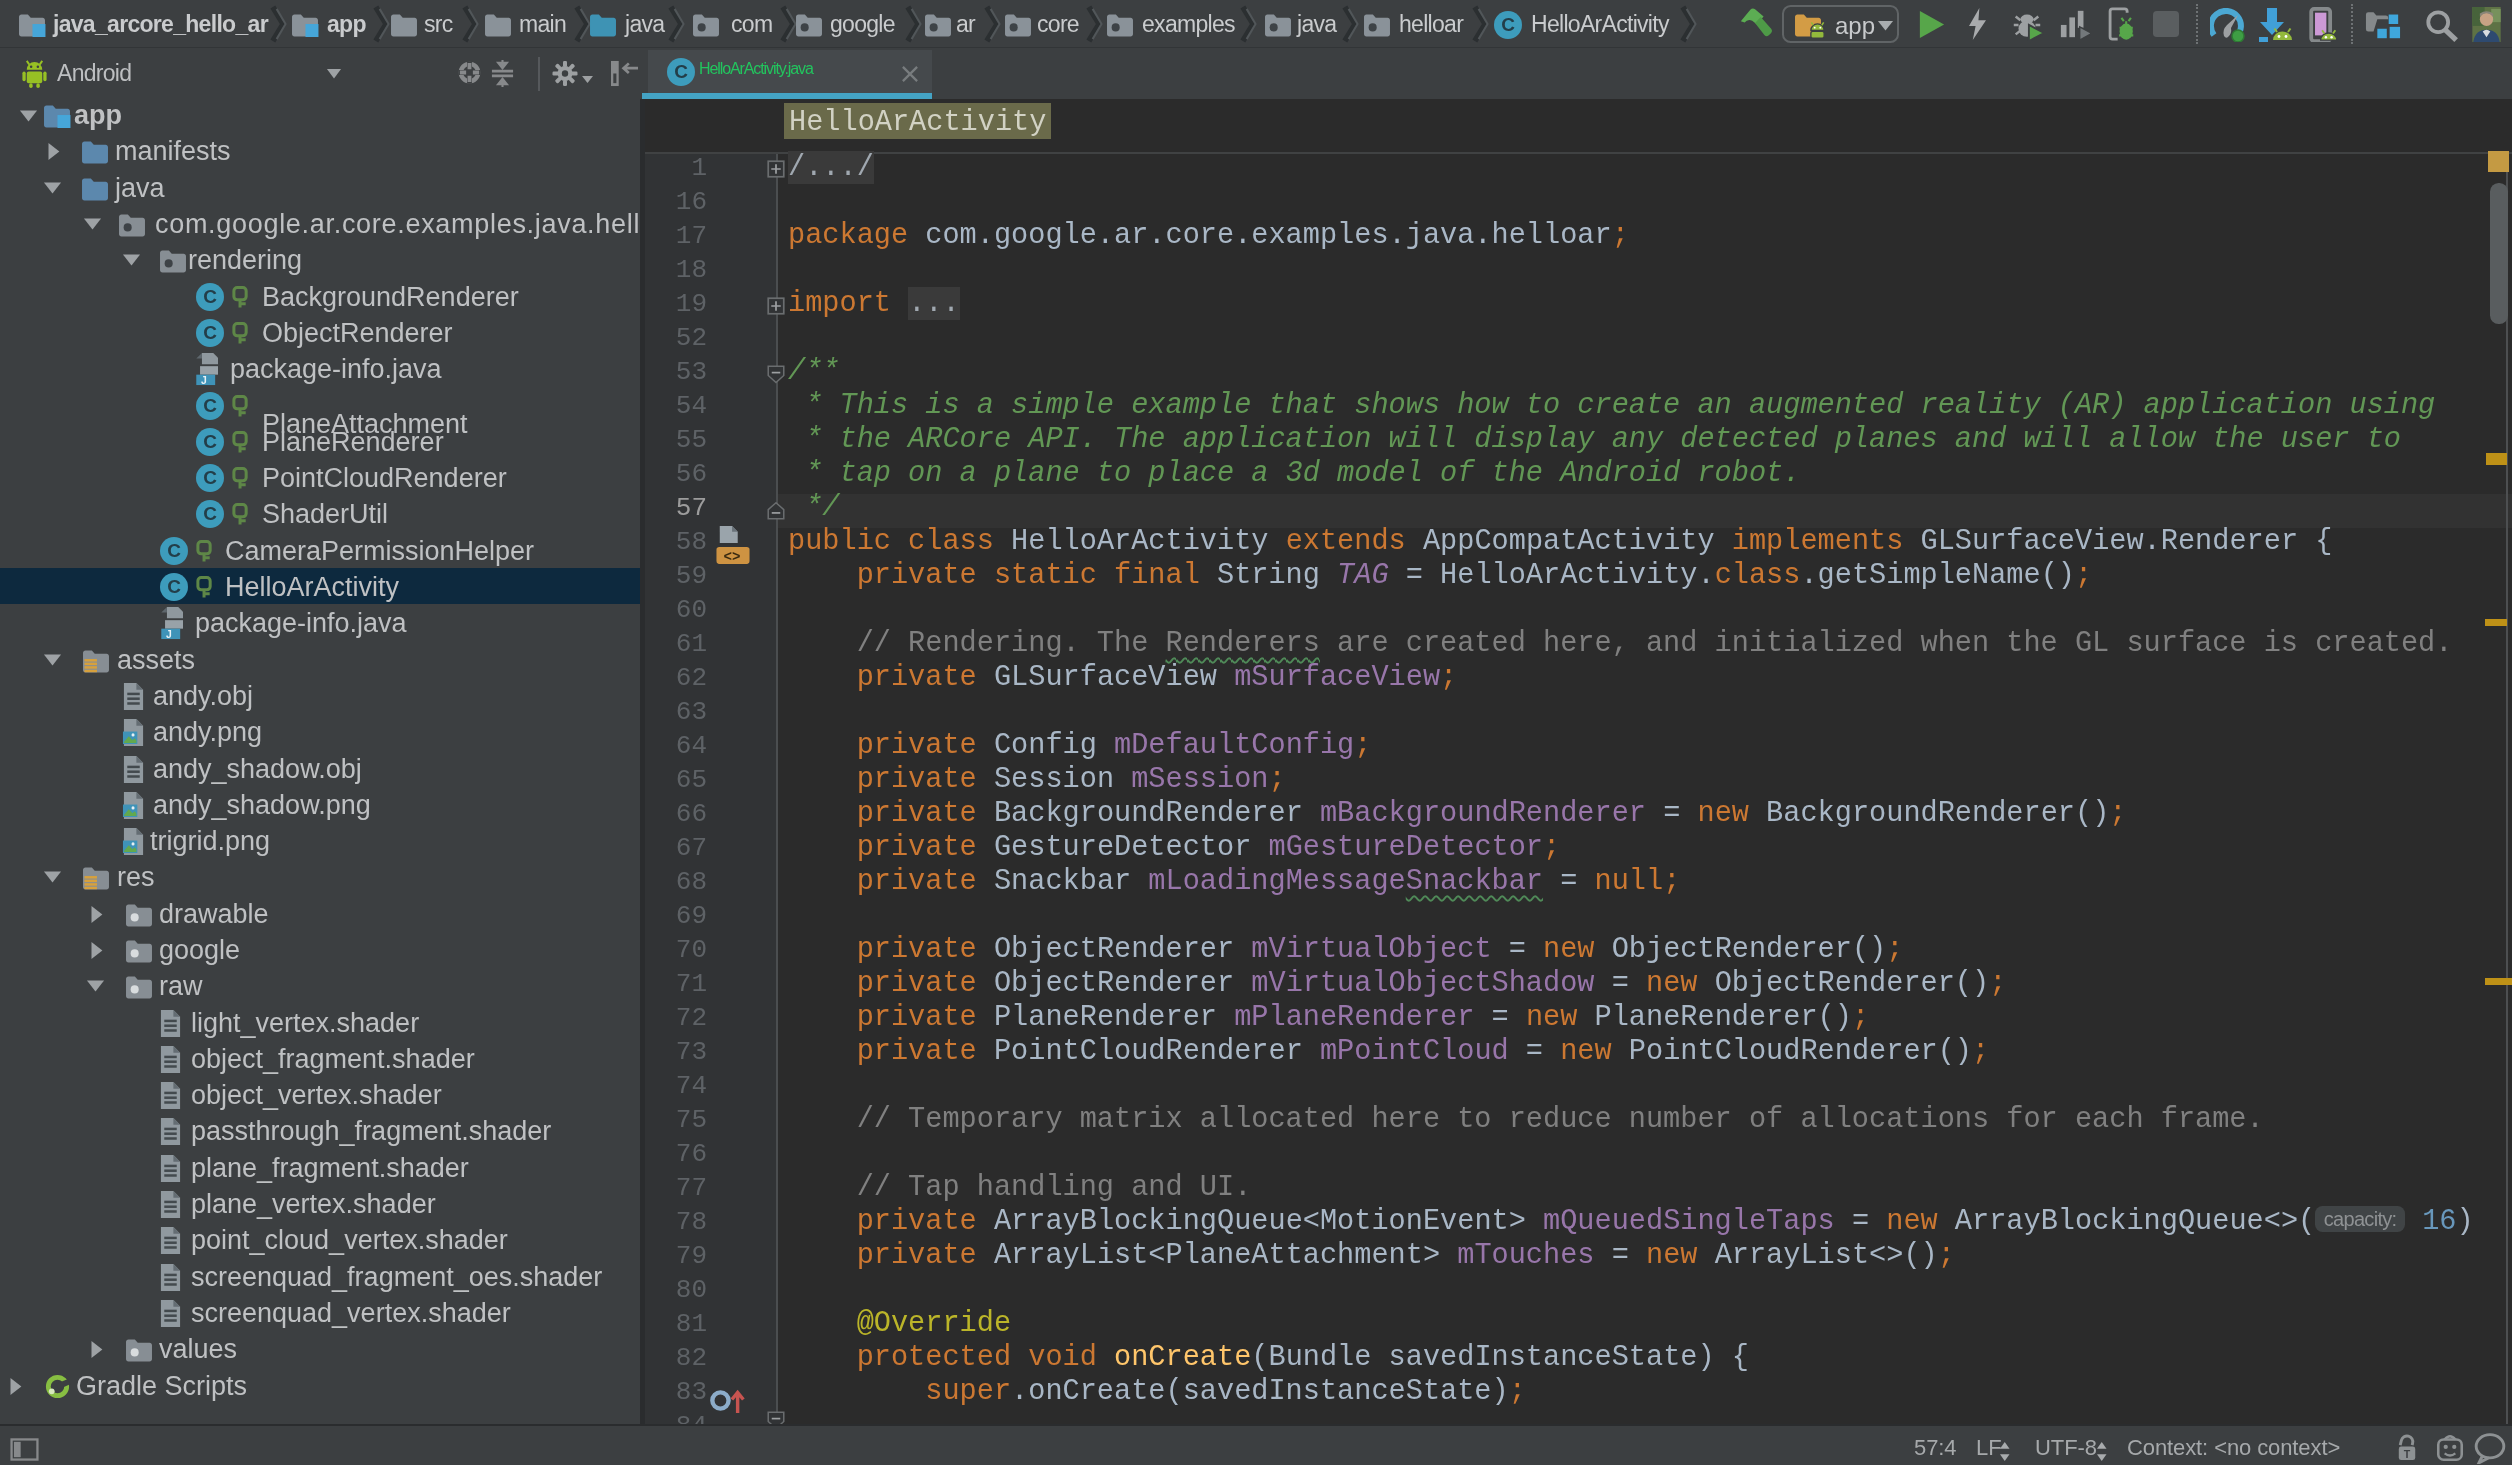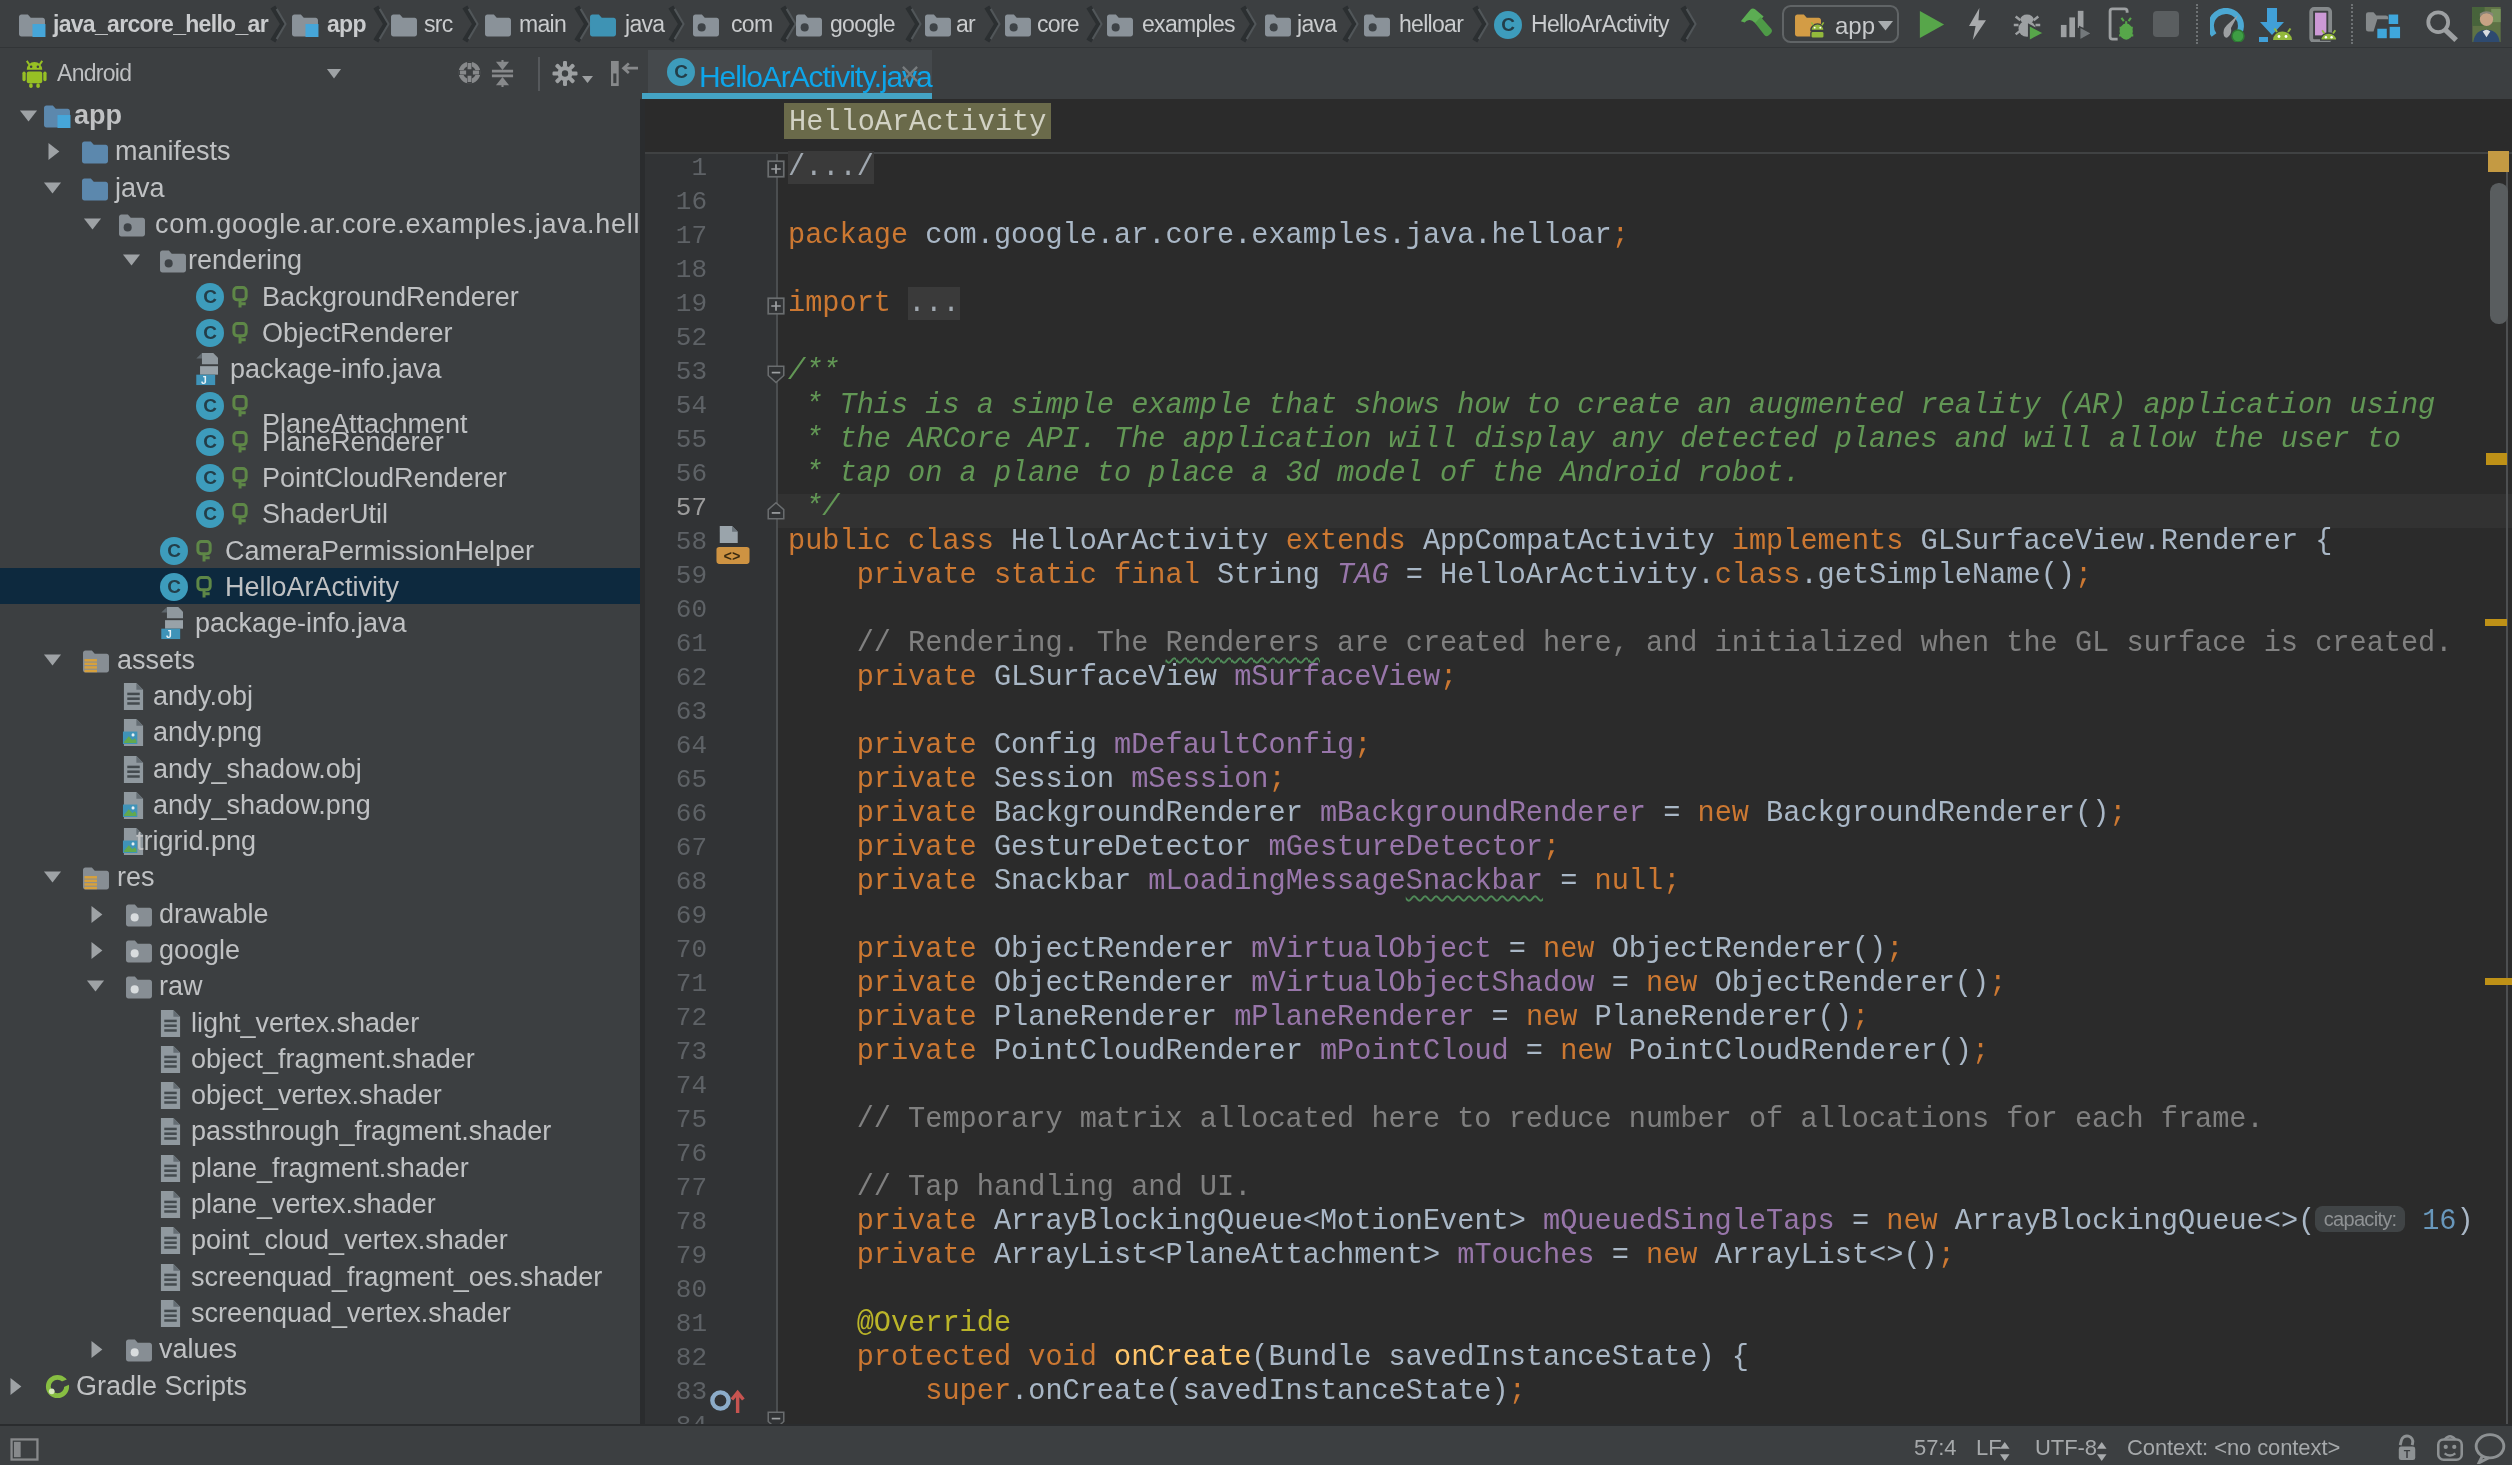--- a/index.html
+++ b/index.html
@@ -266,21 +266,21 @@
     <svg class="abs" style="left:610px;top:11.5px" width="29" height="27" viewBox="0 0 30 28">
 <rect x="1" y="1" width="8" height="26" fill="#87898B"></rect>
 <rect x="3.4" y="14" width="3.2" height="10" fill="#3C3F41"></rect>
 <path d="M29 8.5 H15 M19.5 3.5 L14 8.5 L19.5 13.5" stroke="#87898B" stroke-width="2.8" fill="none"></path>
     </svg>
   </div>
 <div class="abs" style="left:641px;top:48px;width:1871px;height:52px;background:#3C3F41">
     <div class="abs" style="left:6.7px;top:1.9px;width:284px;height:43px;background:#45494C"></div>
     <div class="abs" style="left:1px;top:45px;width:290px;height:6.7px;background:#44A3C4"></div>
     <span class="clsic" style="left:26px;top:9.6px">C</span>
-    <span class="abs" style="left:58px;top:12.4px;font-size:30px;letter-spacing:-1.1px;color:#0ea5e9">HelloArActivity.java</span>
+    <span class="abs" style="left:58px;top:12.4px;font-size:16px;letter-spacing:-1.1px;color:#22c55e">HelloArActivity.java</span>
     <svg class="abs" style="left:260px;top:17px" width="18" height="18" viewBox="0 0 19 19">
       <path d="M2 2 L17 17 M17 2 L2 17" stroke="#787C7E" stroke-width="2.4"></path>
     </svg>
   </div>
 <div class="abs" style="left:0;top:99px;width:641px;height:1325px;background:#3C3F41;overflow:hidden">
     <div class="abs" style="left:0;top:-2.9px;width:641px;height:36px;">
       <svg class="abs" style="left:19px;top:12.4px" width="19" height="13.4" viewBox="0 0 20 14">
         <path d="M1 1.5 H19 L10 13 Z" fill="#9EA2A5"></path>
       </svg>
       <svg class="abs" style="left:43px;top:6.7px" width="28" height="25" viewBox="0 0 29 26">
@@ -465,21 +465,21 @@
       <span class="treetxt" style="left:153px;">andy_shadow.png</span>
     </div>
     <div class="abs" style="left:0;top:723px;width:641px;height:36px;">
       <svg class="abs" style="left:122px;top:4.8px" width="23" height="29" viewBox="0 0 24 30">
         <path d="M2 1 H15 L22 8 V29 H2 Z" fill="#90999F"></path>
         <path d="M15 1 L15 8 H22 Z" fill="#646D73"></path>
         <rect x="1" y="14" width="15" height="13" fill="#3F93B8"></rect>
         <path d="M2 25 L7 19 L11 23 L13 21 L15 23 V26 H2 Z" fill="#62A94F"></path>
         <circle cx="11.5" cy="17.5" r="1.6" fill="#E8F0F4"></circle>
       </svg>
-      <span class="treetxt" style="left:136px;">trigrid.png</span>
+      <span class="treetxt" style="left:150px;">trigrid.png</span>
     </div>
     <div class="abs" style="left:0;top:759px;width:641px;height:36px;">
       <svg class="abs" style="left:43px;top:12.4px" width="19" height="13.4" viewBox="0 0 20 14">
         <path d="M1 1.5 H19 L10 13 Z" fill="#9EA2A5"></path>
       </svg>
       <svg class="abs" style="left:82px;top:6.7px" width="28" height="25" viewBox="0 0 29 26">
         <path d="M1 5 C1 3.6 2.1 2.5 3.5 2.5 H10.2 L13.2 6 H25.5 C26.9 6 28 7.1 28 8.5 V23 C28 24.4 26.9 25.5 25.5 25.5 H3.5 C2.1 25.5 1 24.4 1 23 Z" fill="#878E94"></path>
         <rect x="2.5" y="11.5" width="13" height="2.6" fill="#D7A13D"></rect>
         <rect x="2.5" y="15.2" width="13" height="2.6" fill="#D7A13D"></rect>
         <rect x="2.5" y="18.9" width="13" height="2.6" fill="#D7A13D"></rect>

